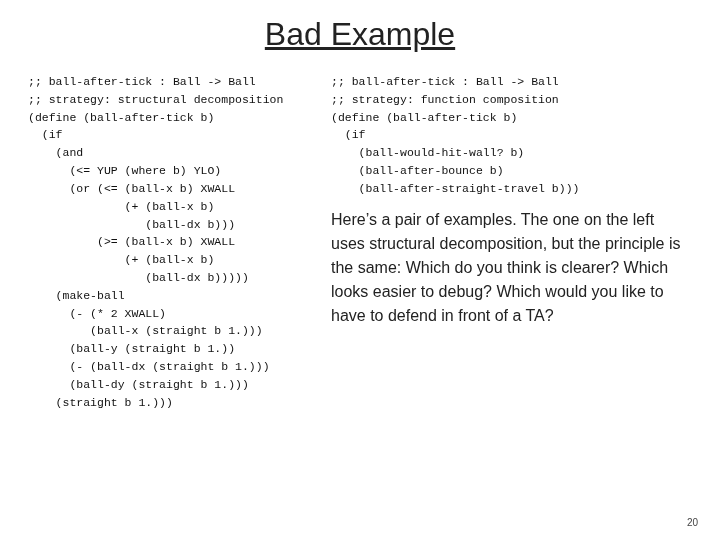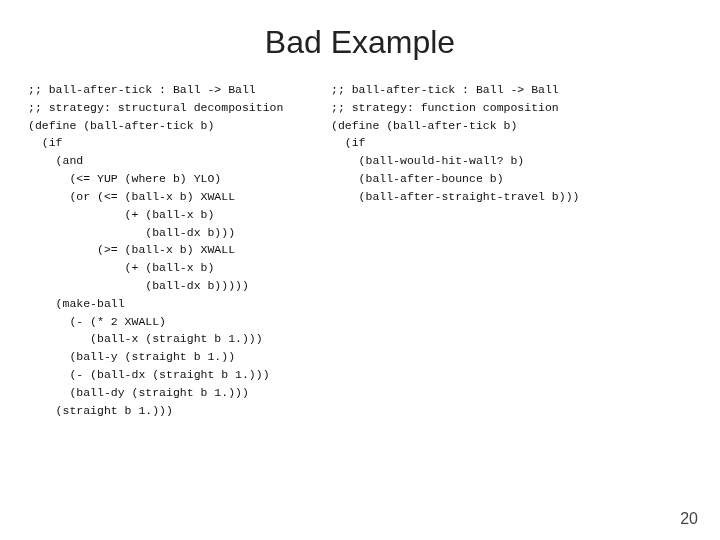--- a/index.html
+++ b/index.html
@@ -9,22 +9,23 @@
       background: #ffffff;
       font-family: Arial, Helvetica, sans-serif;
       position: relative;
       overflow: hidden;
     }
     #page-title {
       text-align: center;
       font-size: 32px;
       font-weight: normal;
       color: #222;
-      padding-top: 24px;
+      padding-top: 16px;
       padding-bottom: 20px;
+      text-decoration: underline;
     }
     .content-area {
       display: flex;
       flex-direction: row;
       padding: 0 28px;
       gap: 8px;
     }
     .code-block {
       font-family: 'Courier New', Courier, monospace;
       font-size: 11.5px;
@@ -49,21 +50,21 @@
     }
     .description-text {
       font-size: 16px;
       line-height: 1.5;
       color: #222;
     }
     .page-number {
       position: absolute;
       bottom: 12px;
       right: 22px;
-      font-size: 16px;
+      font-size: 10px;
       color: #444;
     }
   </style>
 </head>
 <body>
 
 <h1 id="page-title">Bad Example</h1>
 
 <div class="content-area">
   <div class="code-block">;; ball-after-tick : Ball -&gt; Ball
@@ -87,16 +88,17 @@
     (straight b 1.)))</div>
 
   <div class="right-panel">
     <div class="right-code-block">;; ball-after-tick : Ball -&gt; Ball
 ;; strategy: function composition
 (define (ball-after-tick b)
   (if
     (ball-would-hit-wall? b)
     (ball-after-bounce b)
     (ball-after-straight-travel b)))</div>
+    <p class="description-text">Here’s a pair of examples.  The one on the left uses structural decomposition, but the principle is the same: Which do you think is clearer?  Which looks easier to debug? Which would you like to have to defend in front of a TA?</p>
   </div>
 </div>
 
 <div class="page-number">20</div>
 
 </body></html>

